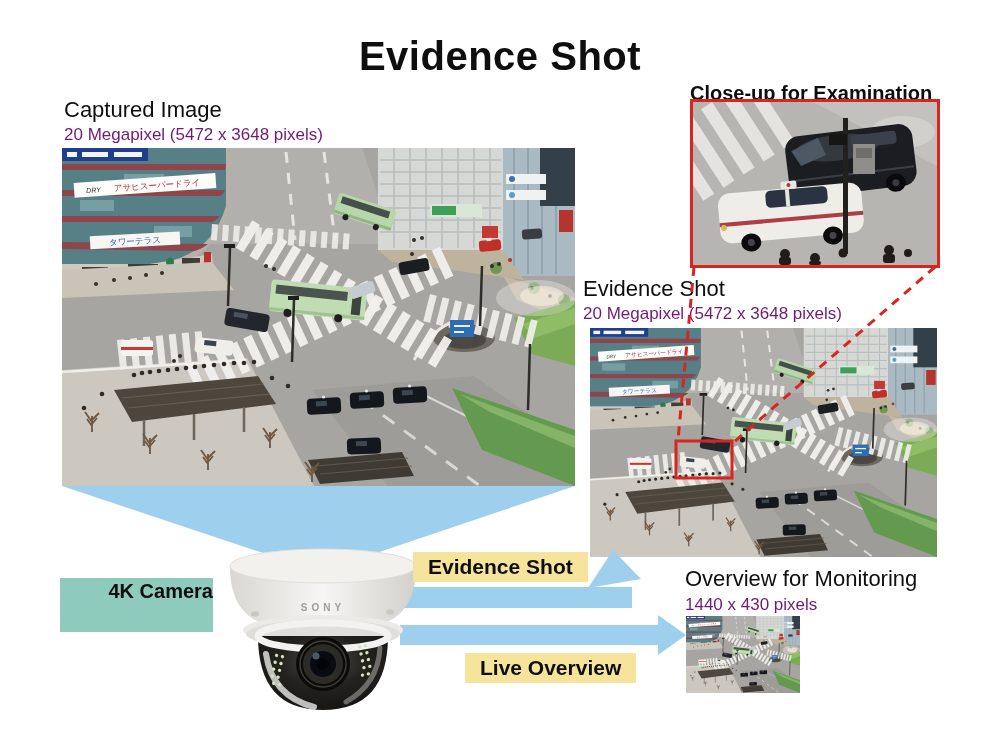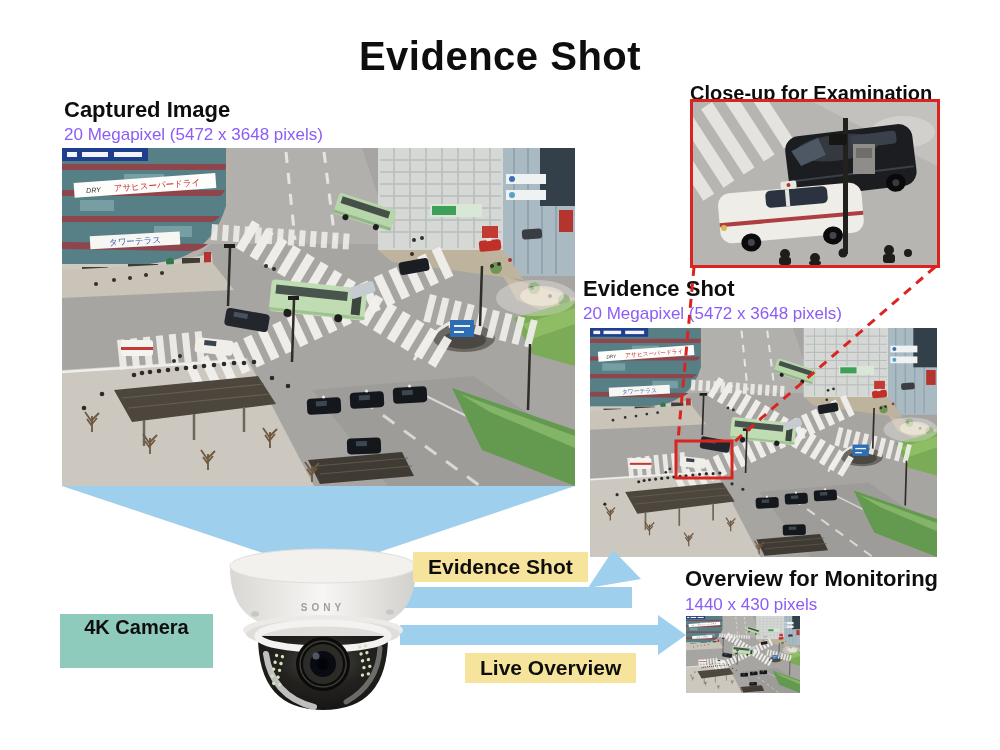--- a/index.html
+++ b/index.html
@@ -1,27 +1,27 @@
 <!DOCTYPE html>
 <html><head>
 <meta charset="utf-8">
 <style>
   html,body{margin:0;padding:0;background:#ffffff;}
   .canvas{position:relative;width:1000px;height:750px;background:#fff;overflow:hidden;
           font-family:"Liberation Sans",sans-serif;color:#0e0e0e;border-radius:16px;}
   .abs{position:absolute;}
   .title{top:34px;left:0;width:100%;text-align:center;font-size:40px;font-weight:800;letter-spacing:.5px;}
-  .h1{font-size:22px;font-weight:700;}
+  .h1{font-size:22px;font-weight:400;}
   .h2{font-size:20px;font-weight:700;}
-  .sub{font-size:17px;font-weight:400;color:#8b5cf6;}
+  .sub{font-size:17px;font-weight:400;color:#701a75;}
   .img-frame{line-height:0;}
   .img-frame svg{display:block;}
   .closeup-frame{border:3px solid #da2420;}
   .flow-label{background:#f7e49c;font-size:21px;font-weight:700;padding:3px 15px;white-space:nowrap;}
-  .cam-label{background:#8fcbbc;width:153px;height:54px;text-align:center;font-size:20px;font-weight:700;line-height:27px;margin-top:36px;}
+  .cam-label{background:#8fcbbc;width:153px;height:54px;text-align:right;font-size:20px;font-weight:700;line-height:27px;}
   .z1{z-index:1}.z2{z-index:2}.z3{z-index:3}.z4{z-index:4}
   .overlay{pointer-events:none;}
 </style>
 </head>
 <body>
 
 <div class="canvas">
 
   <svg width="0" height="0" style="position:absolute" aria-hidden="true">
     <defs>

